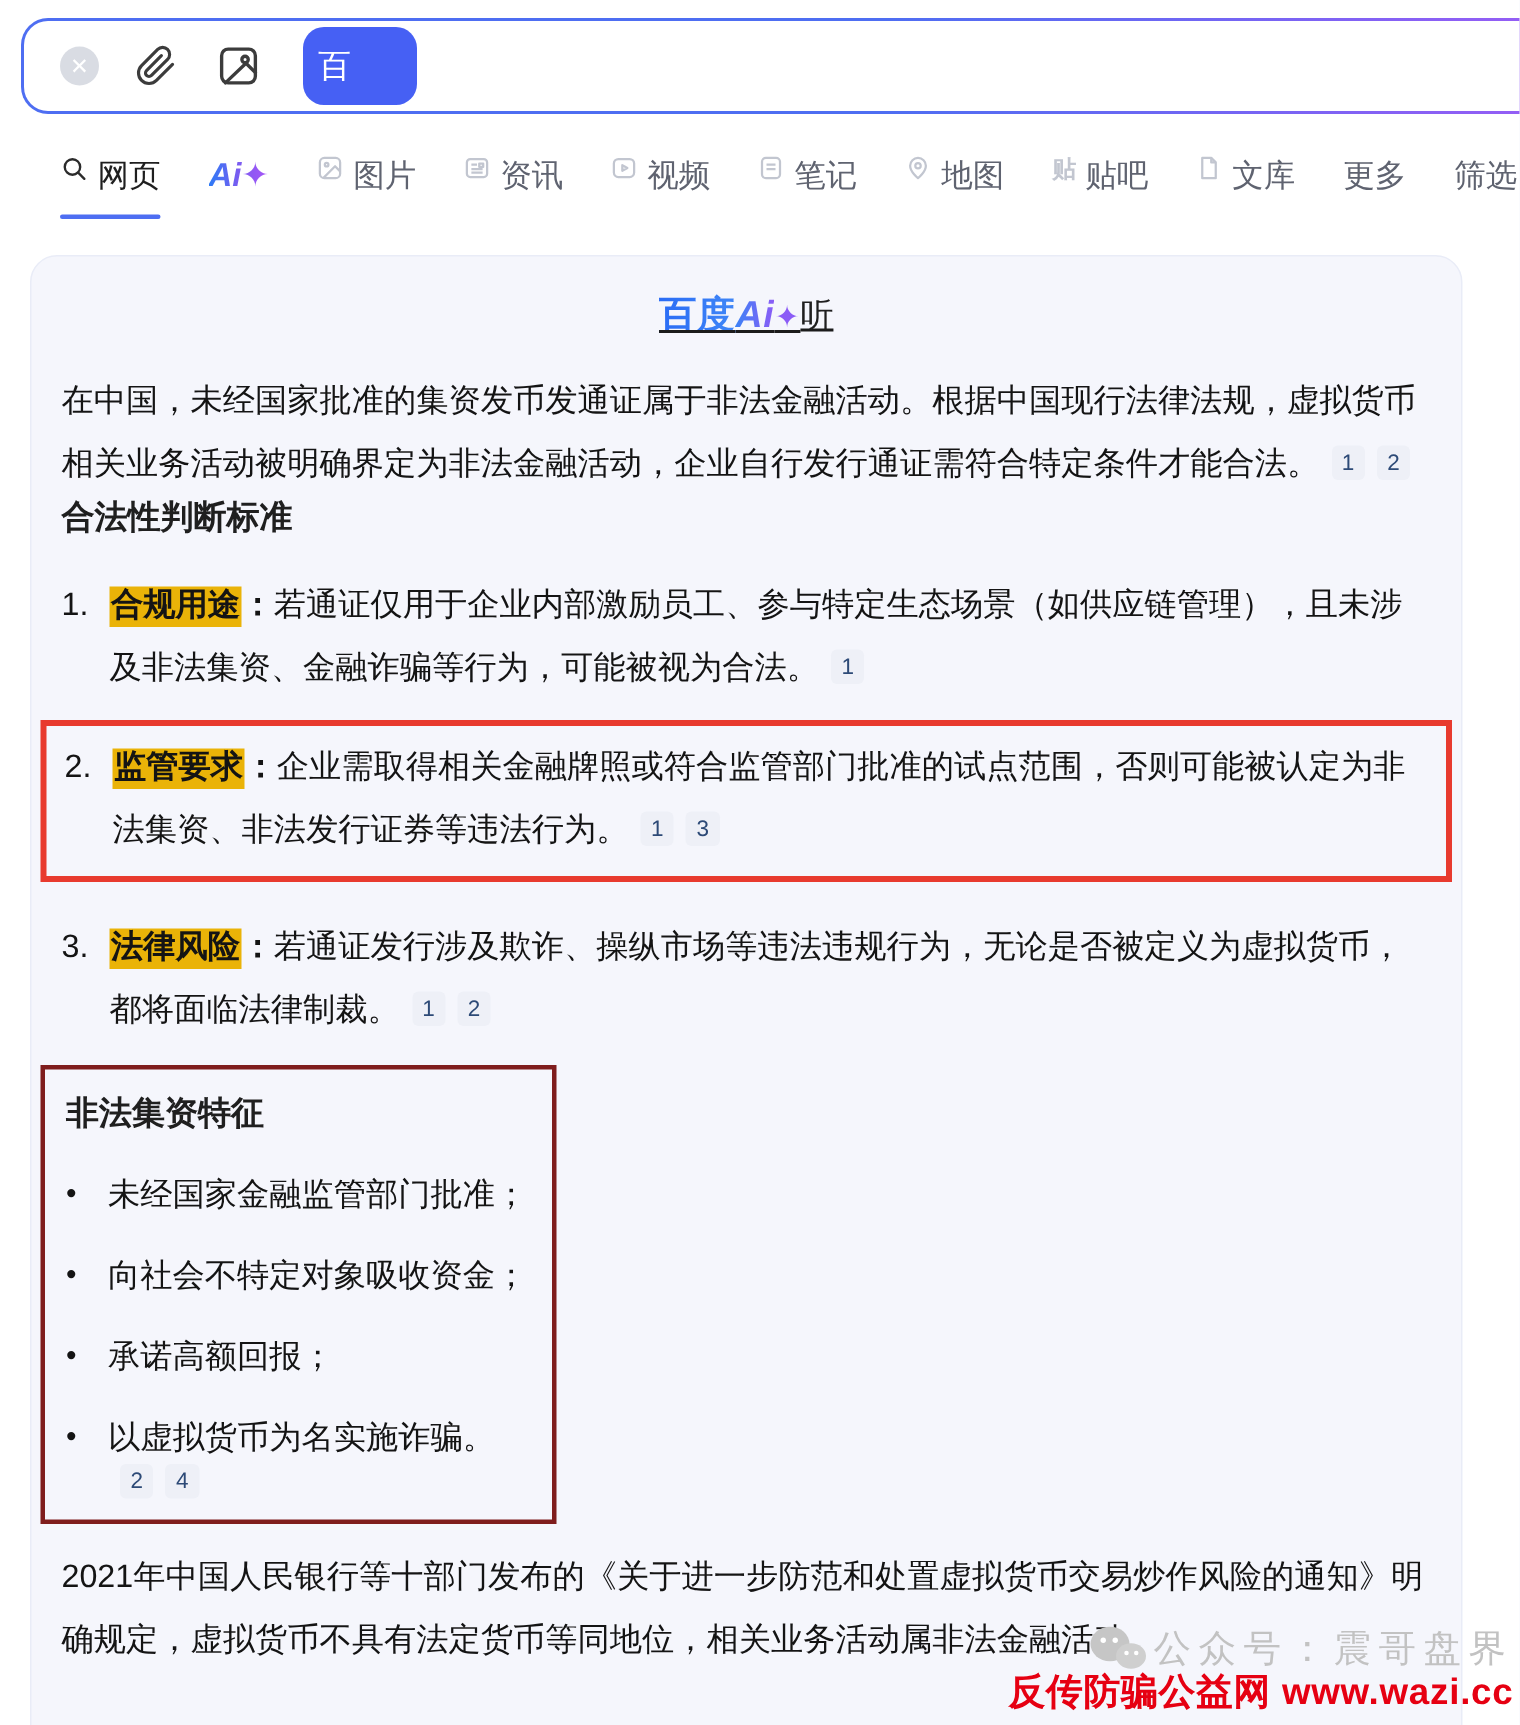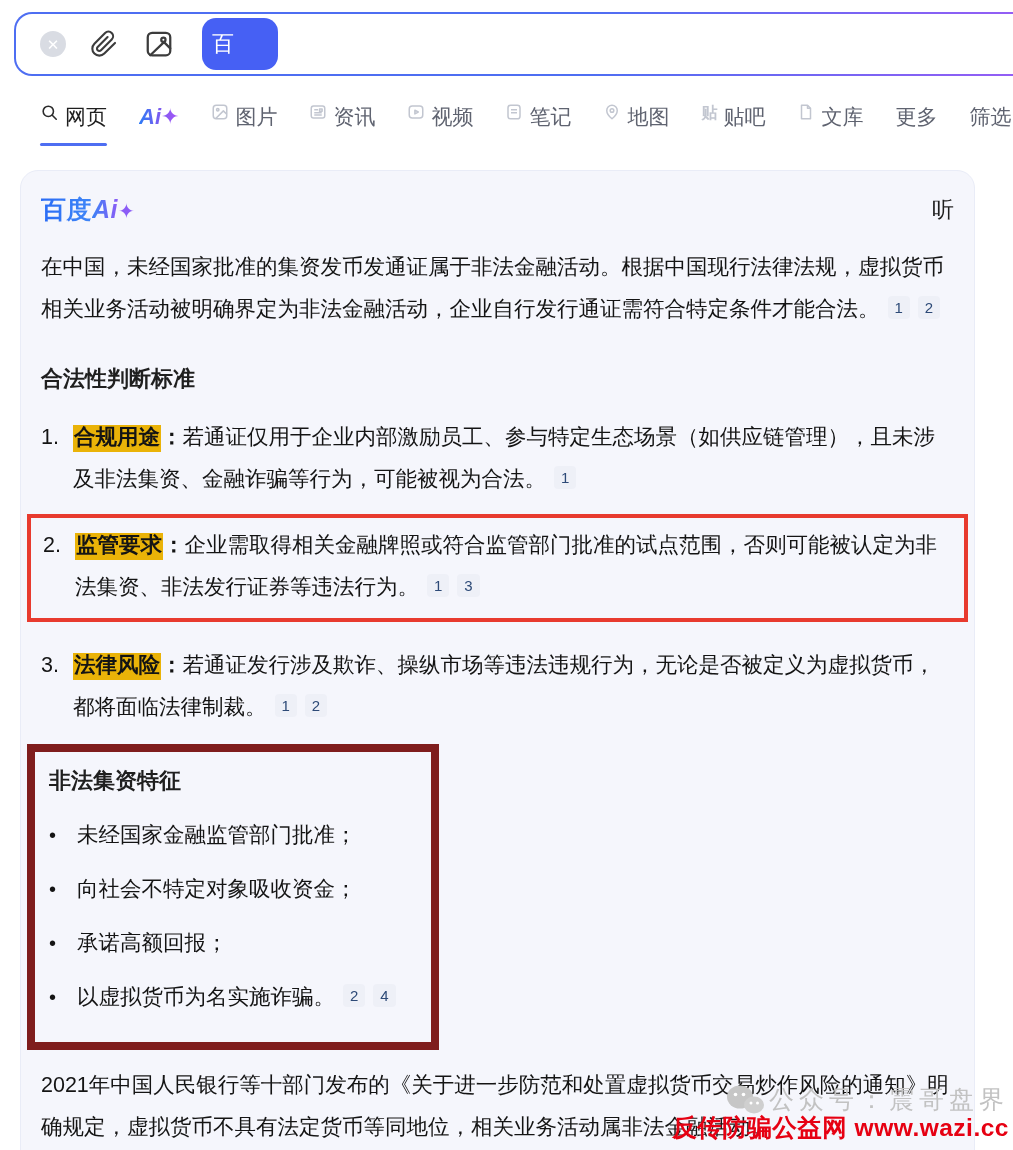--- a/index.html
+++ b/index.html
@@ -31,40 +31,40 @@
   .tab.active .underline{position:absolute;left:0;right:0;bottom:-15px;height:3px;
     border-radius:2px;background:#4e6ef2;}
   .tab-ai-label{font-weight:700;font-size:22px;font-style:italic;
     background:linear-gradient(90deg,#2b7bf6,#7a5cf0,#a855f7);
     -webkit-background-clip:text;background-clip:text;color:transparent;}
   .tieba-glyph{font-size:16px;color:#c2c6d0;font-weight:700;}
   
   .panel{position:absolute;left:20px;top:170px;width:955px;height:1030px;
     box-sizing:border-box;background:#f5f6fc;border:1px solid #e9ecf7;
     border-radius:18px;padding:22px 20px 0 20px;}
-  .panel-head{display:flex;justify-content:space-between;align-items:center;}
+  .panel-head{display:flex;justify-content:center;align-items:center;text-decoration:underline;}
   .brand{font-size:25px;font-weight:800;letter-spacing:.5px;}
   .brand .b1{background:linear-gradient(90deg,#2a6cf5,#3f86f7);-webkit-background-clip:text;background-clip:text;color:transparent;}
   .brand .b2{font-style:italic;background:linear-gradient(90deg,#3b82f6,#8b5cf6);-webkit-background-clip:text;background-clip:text;color:transparent;}
   .brand .b3{color:#8b5cf6;font-size:20px;}
   .listen{font-size:22px;color:#1f1f1f;cursor:pointer;}
   .para{font-size:21.5px;line-height:42px;color:#141414;margin:20px 0 0;}
-  .h2{font-size:22px;font-weight:600;color:#1f1f1f;margin-top:34px;}
+  .h2{font-size:22px;font-weight:600;color:#1f1f1f;}
   .item{display:flex;margin-top:22px;font-size:21.5px;line-height:42px;color:#141414;}
   .item .num{width:32px;flex:none;}
   .item .itext{flex:1;}
   .kw{font-weight:700;background:#eab308;padding:0 1px 3px;}
   .kwc{font-weight:700;}
   .cite{display:inline-block;background:#eef0f7;color:#2d4a77;font-size:15px;
     line-height:23px;padding:0 7px;border-radius:4px;margin-left:8px;
     vertical-align:3px;cursor:pointer;}
   .redbox1{border:4px solid #e83a2e;margin:14px -14px 0 -14px;padding:2px 12px 10px;}
   .redbox1 .item{margin-top:4px;}
-  .redbox2{border:8px solid #7f1d1d;width:412px;box-sizing:border-box;
-    margin:16px 0 0 -14px;padding:0 14px 30px;}
+  .redbox2{border:3px solid #7f1d1d;width:344px;box-sizing:border-box;
+    margin:16px 0 0 -14px;padding:0 14px 10px;}
   .redbox2 .h2{margin-top:14px;}
   .bullet{display:flex;margin-top:24px;font-size:21.5px;line-height:30px;color:#141414;}
   .bullet .dot{width:28px;flex:none;font-size:20px;}
   
   .watermark{position:absolute;right:4px;bottom:6px;z-index:5;text-align:right;}
   .wm-gray{display:flex;align-items:flex-start;justify-content:flex-end;gap:4px;
     color:#c2c2c2;font-size:25px;letter-spacing:5px;}
   .wm-red{color:#e60012;font-size:24.5px;font-weight:800;margin-top:-12px;
     letter-spacing:.5px;position:relative;z-index:6;}
 </style>

